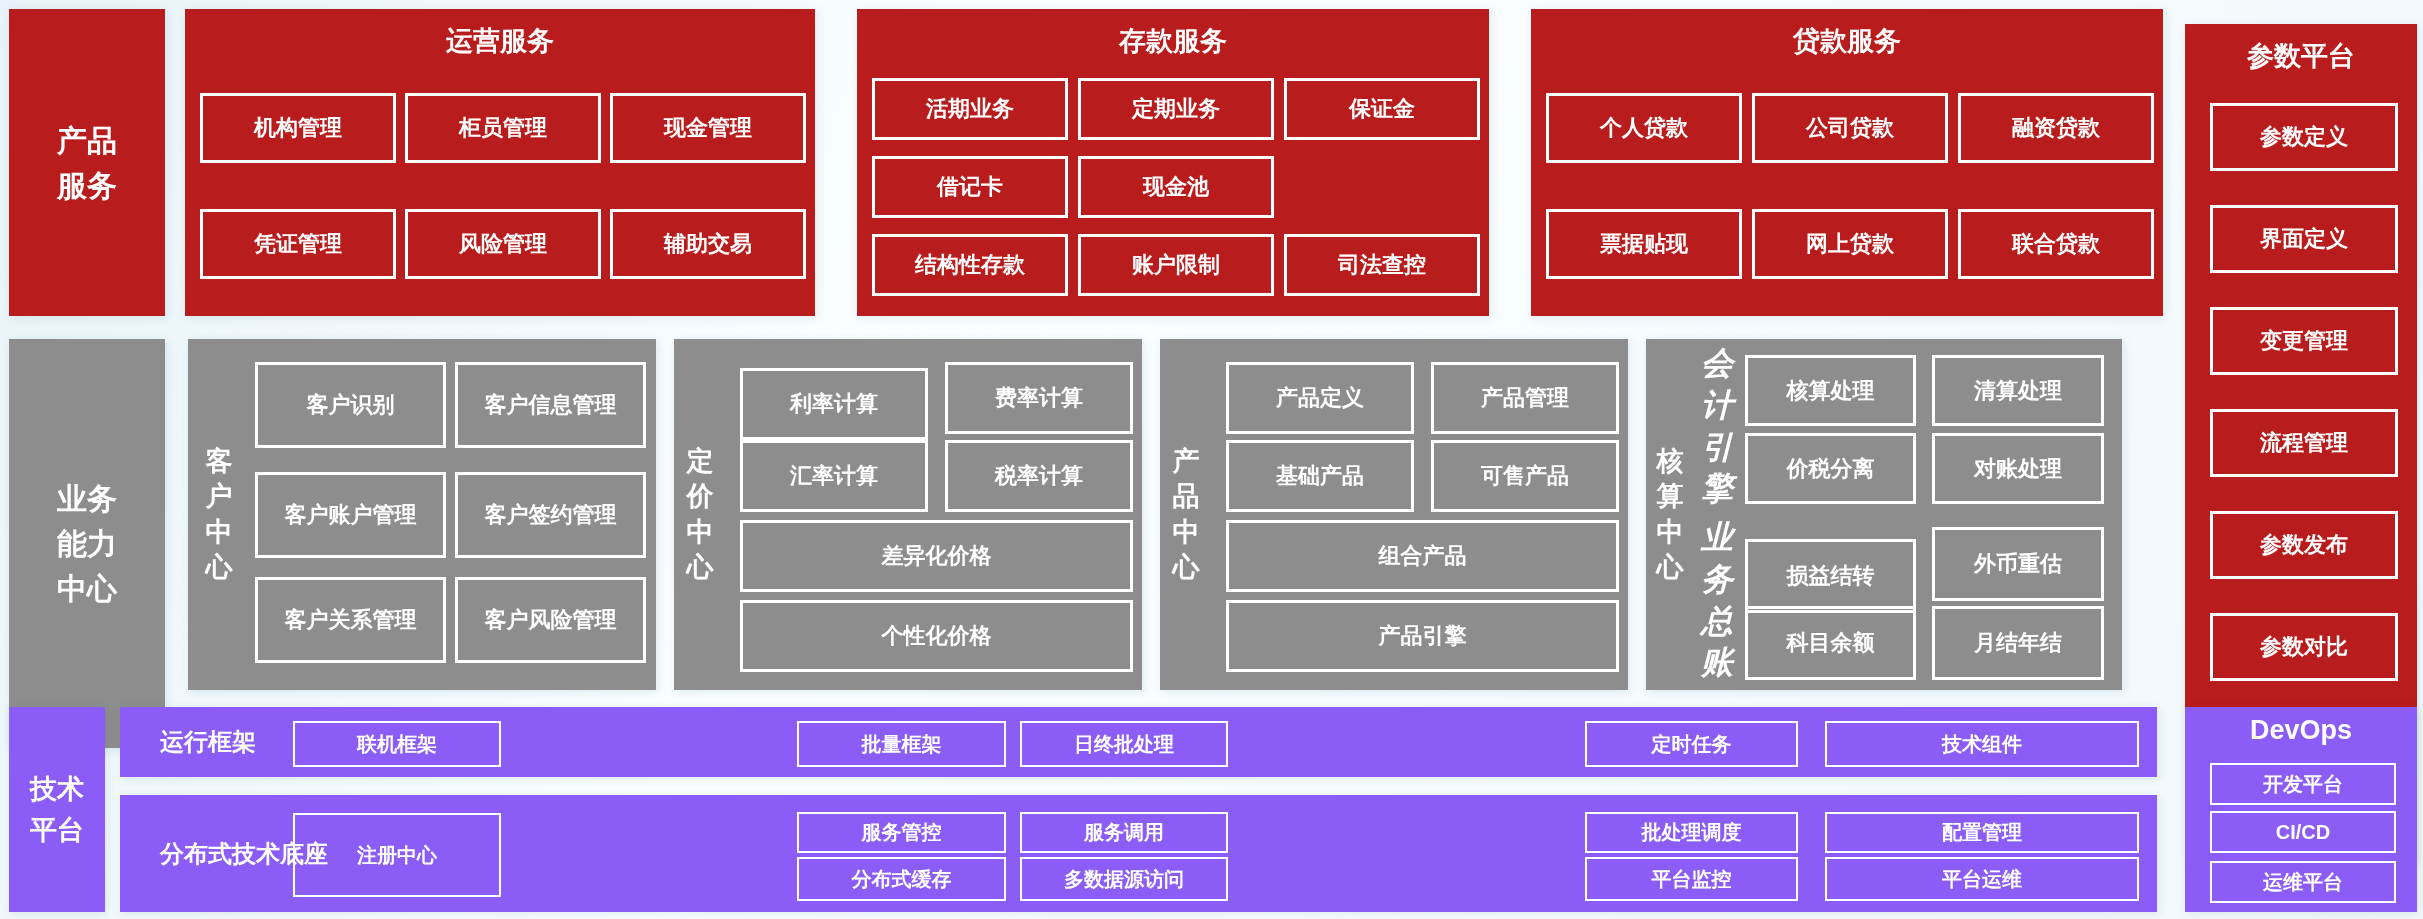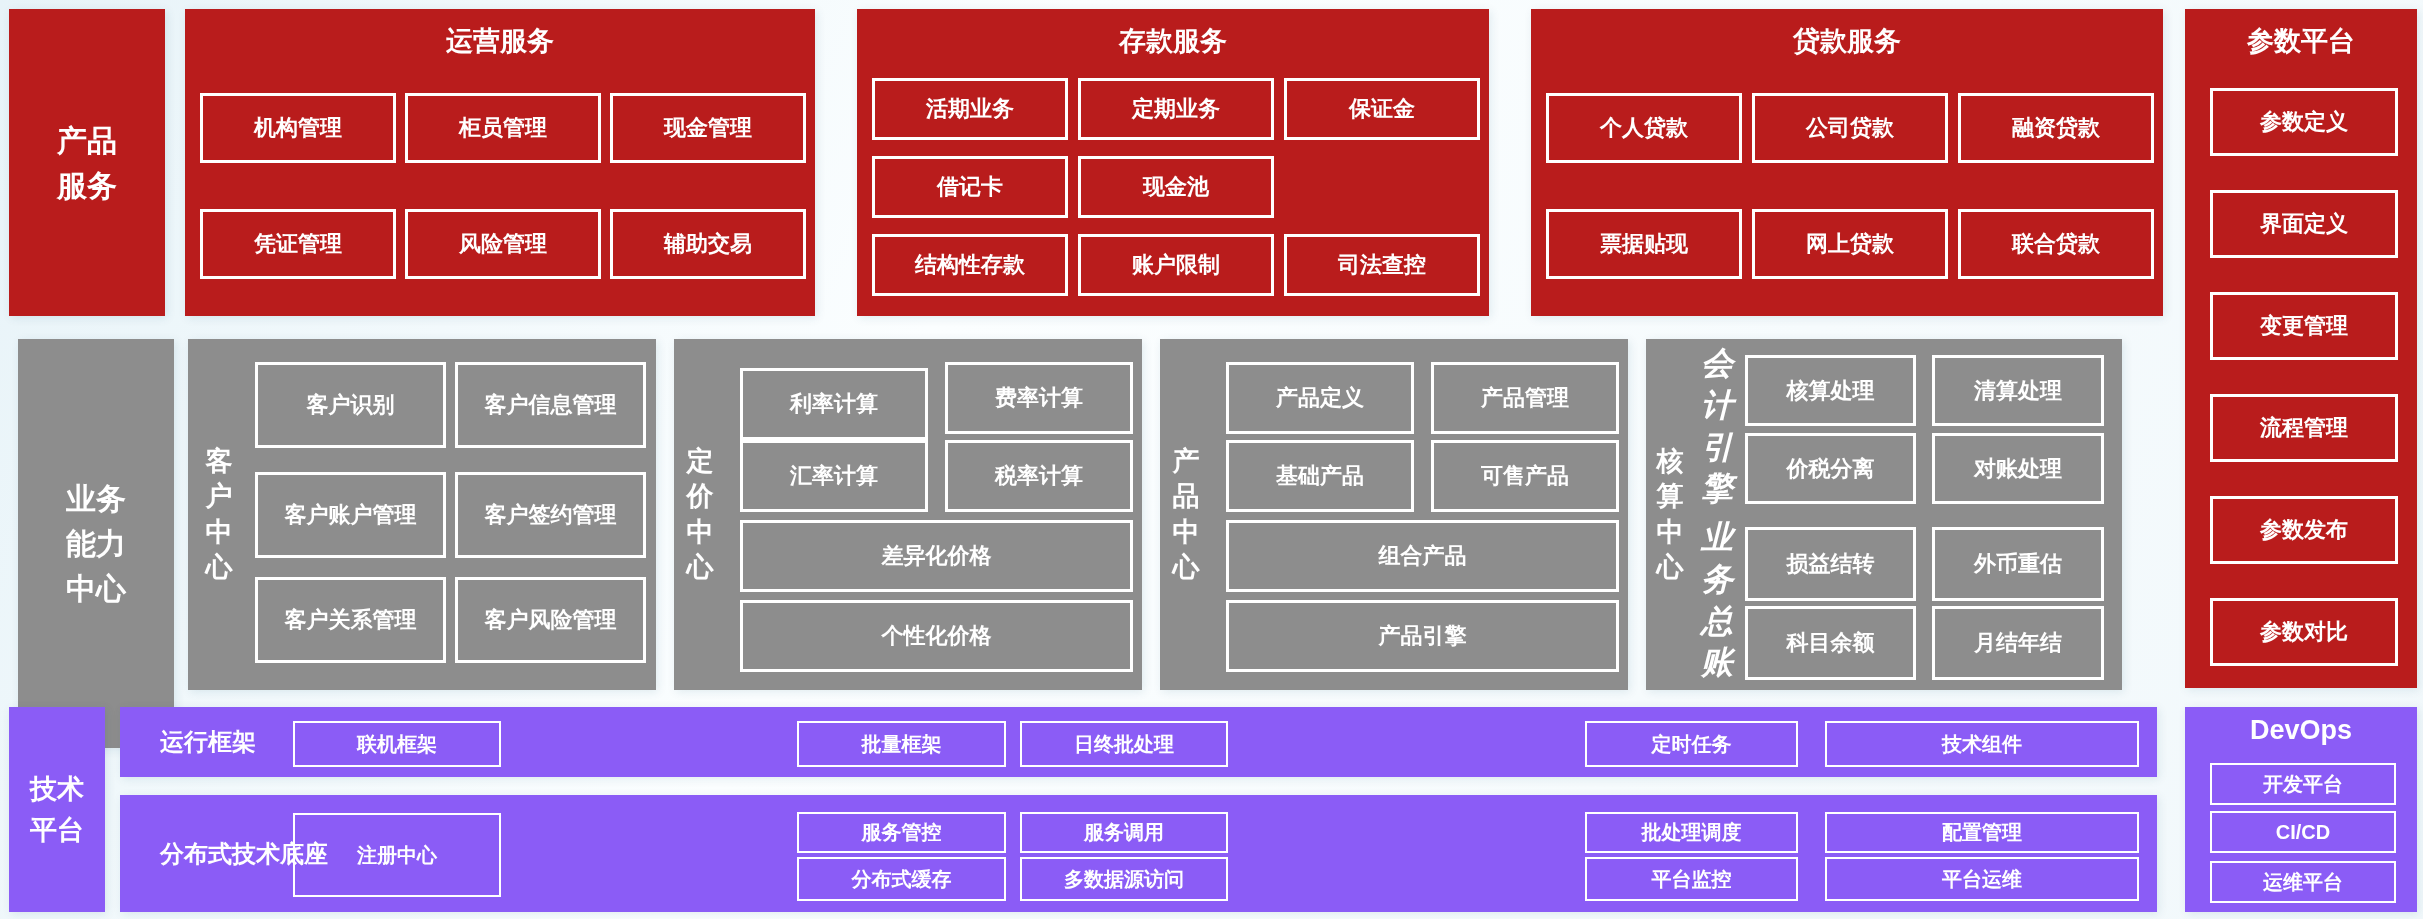--- a/index.html
+++ b/index.html
@@ -22,21 +22,21 @@
       text-align:center;word-break:break-all;line-height:1.3;font-size:27px;}
   .svl{position:absolute;display:flex;align-items:center;justify-content:center;text-align:left;
       word-break:break-all;line-height:1.3;font-size:32px;font-style:italic;}
   .barlbl{position:absolute;top:0;bottom:0;display:flex;align-items:center;font-size:24px;}
 </style>
 </head>
 <body>
 
 <div class="p teal ll" style="left:9px;top:9px;width:156px;height:307px">产品
 服务</div>
-<div class="p gray ll" style="left:18px;top:339px;width:156px;height:409px">业务
+<div class="p gray ll" style="left:9px;top:339px;width:156px;height:409px">业务
 能力
 中心</div>
 <div class="p blue ll" style="left:9px;top:707px;width:96px;height:205px;font-size:27px">技术
 平台</div>
 
 <div class="p teal" style="left:185px;top:9px;width:630px;height:307px">
   <div class="ttl">运营服务</div>
   <div class="bx" style="left:15px;top:84px;width:190px;height:64px">机构管理</div>
   <div class="bx" style="left:220px;top:84px;width:190px;height:64px">柜员管理</div>
   <div class="bx" style="left:425px;top:84px;width:190px;height:64px">现金管理</div>
@@ -60,21 +60,21 @@
 <div class="p teal" style="left:1531px;top:9px;width:632px;height:307px">
   <div class="ttl">贷款服务</div>
   <div class="bx" style="left:15px;top:84px;width:190px;height:64px">个人贷款</div>
   <div class="bx" style="left:221px;top:84px;width:190px;height:64px">公司贷款</div>
   <div class="bx" style="left:427px;top:84px;width:190px;height:64px">融资贷款</div>
   <div class="bx" style="left:15px;top:200px;width:190px;height:64px">票据贴现</div>
   <div class="bx" style="left:221px;top:200px;width:190px;height:64px">网上贷款</div>
   <div class="bx" style="left:427px;top:200px;width:190px;height:64px">联合贷款</div>
 </div>
 
-<div class="p teal" style="left:2185px;top:9px;width:232px;height:679px">
+<div class="p teal" style="left:2185px;top:24px;width:232px;height:839px">
   <div class="ttl">参数平台</div>
   <div class="bx" style="left:25px;top:79px;width:182px;height:62px">参数定义</div>
   <div class="bx" style="left:25px;top:181px;width:182px;height:62px">界面定义</div>
   <div class="bx" style="left:25px;top:283px;width:182px;height:62px">变更管理</div>
   <div class="bx" style="left:25px;top:385px;width:182px;height:62px">流程管理</div>
   <div class="bx" style="left:25px;top:487px;width:182px;height:62px">参数发布</div>
   <div class="bx" style="left:25px;top:589px;width:182px;height:62px">参数对比</div>
 </div>
 
 <div class="p gray" style="left:188px;top:339px;width:468px;height:351px">
@@ -108,21 +108,21 @@
 </div>
 
 <div class="p gray" style="left:1646px;top:339px;width:476px;height:351px">
   <div class="vl" style="left:8px;width:32px">核算中心</div>
   <div class="svl" style="left:56px;width:30px;top:16px;height:143px">会计引擎</div>
   <div class="svl" style="left:56px;width:30px;top:188px;height:147px">业务总账</div>
   <div class="bx" style="left:99px;top:16px;width:165px;height:65px">核算处理</div>
   <div class="bx" style="left:286px;top:16px;width:166px;height:65px">清算处理</div>
   <div class="bx" style="left:99px;top:94px;width:165px;height:65px">价税分离</div>
   <div class="bx" style="left:286px;top:94px;width:166px;height:65px">对账处理</div>
-  <div class="bx" style="left:99px;top:188px;width:165px;height:68px">损益结转</div>
+  <div class="bx" style="left:99px;top:200px;width:165px;height:68px">损益结转</div>
   <div class="bx" style="left:286px;top:188px;width:166px;height:68px">外币重估</div>
   <div class="bx" style="left:99px;top:267px;width:165px;height:68px">科目余额</div>
   <div class="bx" style="left:286px;top:267px;width:166px;height:68px">月结年结</div>
 </div>
 
 <div class="p blue" style="left:120px;top:707px;width:2037px;height:70px">
   <div class="barlbl" style="left:40px">运行框架</div>
   <div class="bx bx2" style="left:173px;top:14px;width:204px;height:42px">联机框架</div>
   <div class="bx bx2" style="left:677px;top:14px;width:205px;height:42px">批量框架</div>
   <div class="bx bx2" style="left:900px;top:14px;width:204px;height:42px">日终批处理</div>

